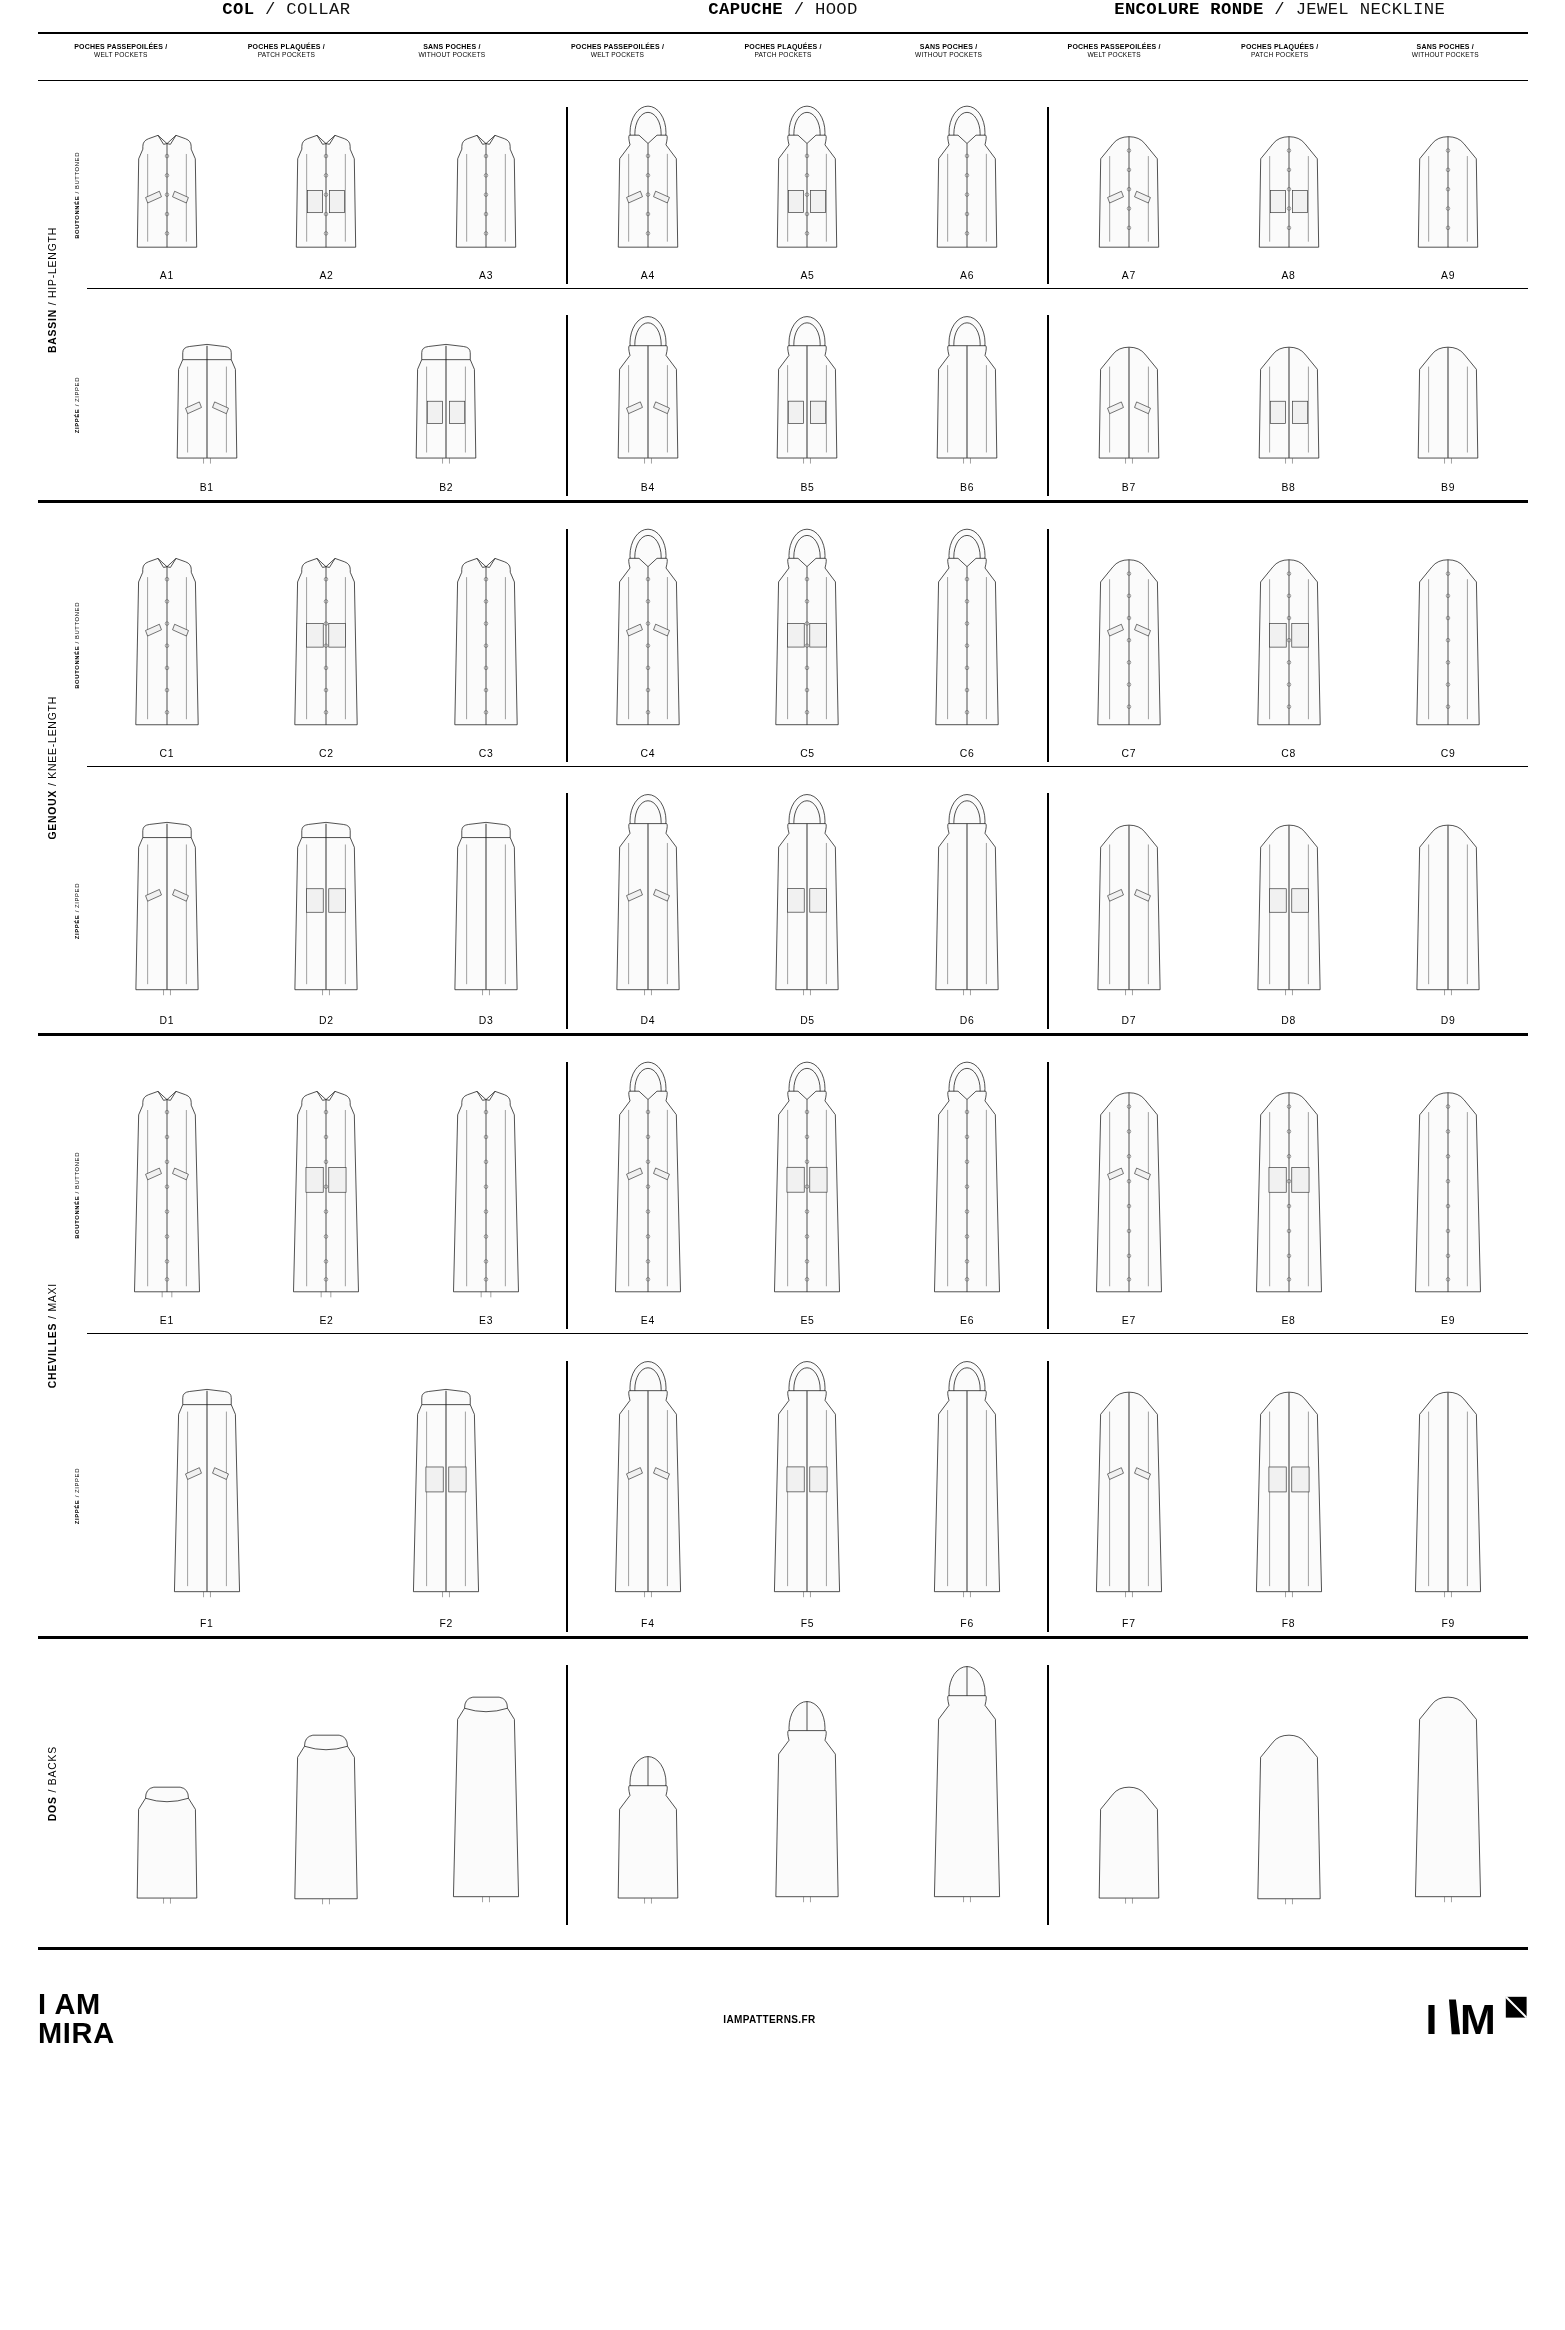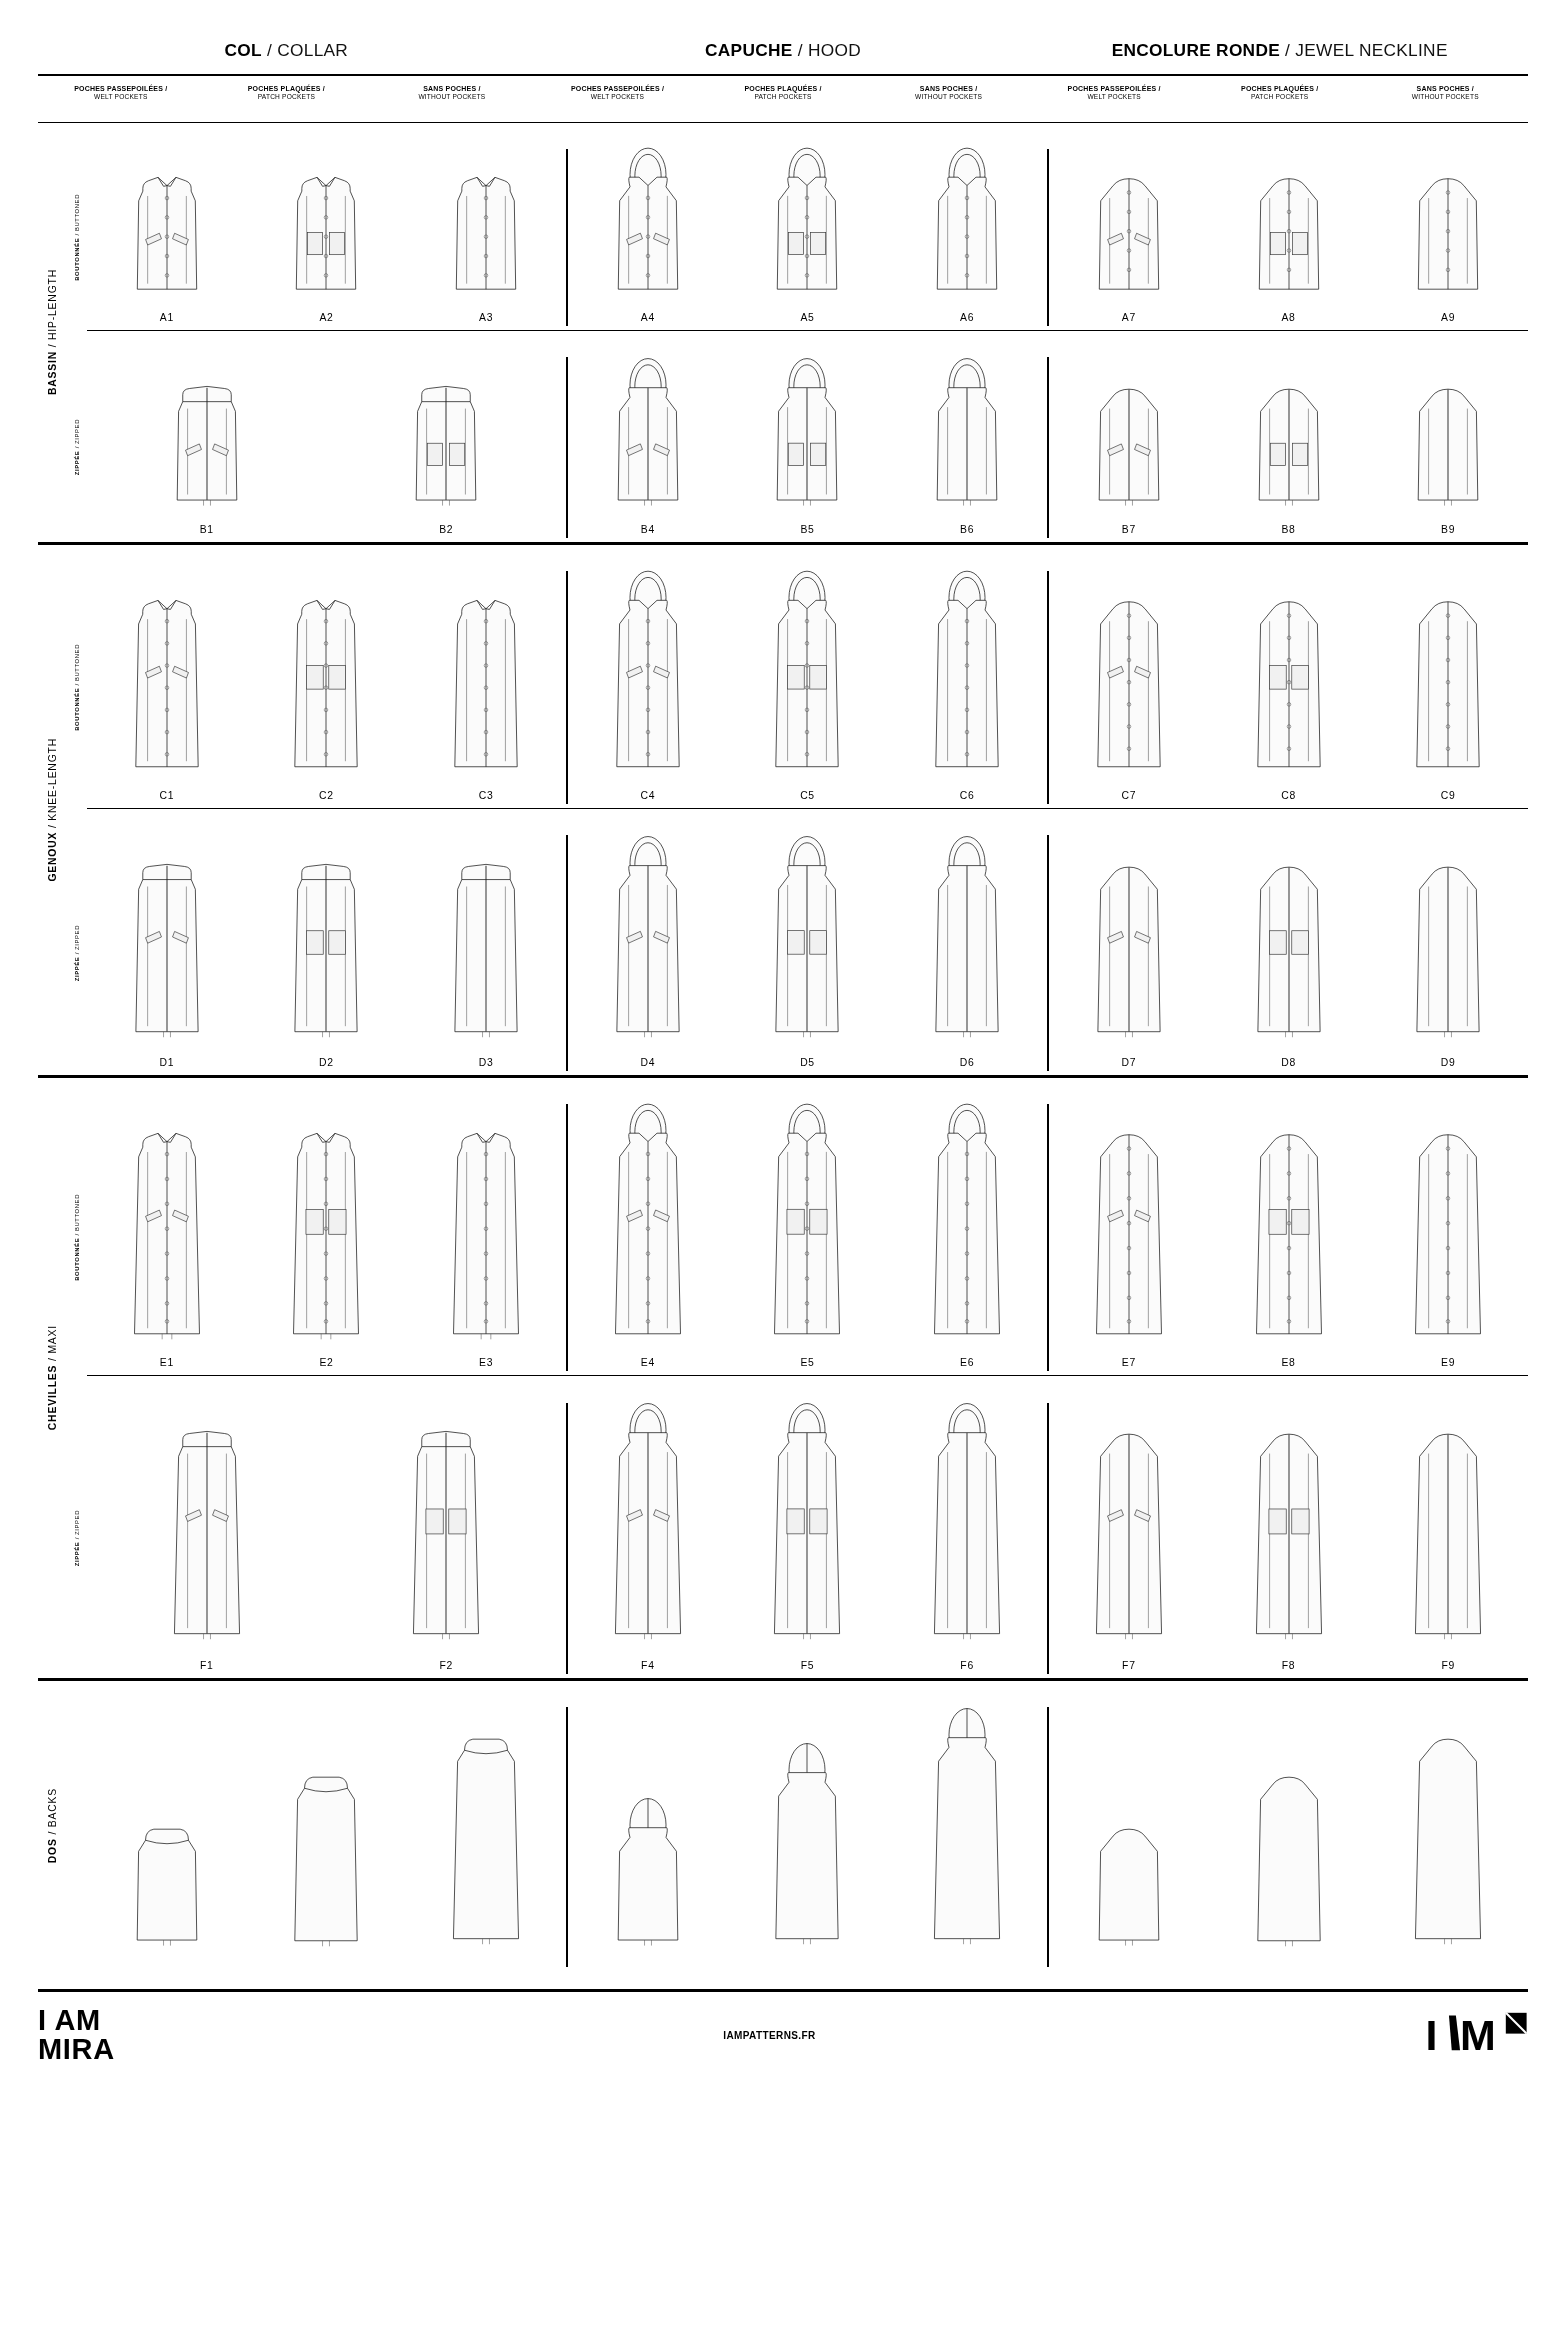--- a/index.html
+++ b/index.html
@@ -1,20 +1,20 @@
 <!DOCTYPE html>
 <html style="font-size:11px"><head>
 <meta charset="utf-8">
 <style>
   html,body{margin:0;padding:0;background:#ffffff;}
   body{width:1566px;height:2330px;font-family:"Liberation Sans",sans-serif;color:#000;position:relative;overflow:hidden;}
   .page{position:relative;width:1566px;height:2330px;box-sizing:border-box;padding:0 38px;}
 
   
-  .group-head{display:flex;margin-top:40px;}
+  .group-head{display:flex;font-family:Liberation Mono, monospace;}
   .group-head .grp{flex:1;text-align:center;font-size:17.3px;letter-spacing:0.3px;}
   .group-head .grp b{font-weight:bold;}
   .group-head .grp span{font-weight:normal;color:#111;}
 
   .rule{height:2.1px;background:#000;margin-top:12.5px;}
   .rule.thin{height:0.7px;background:#000;}
 
   
   .subhead{display:flex;padding:8.3px 0 7px 0;}
   .subhead .cell{flex:1;text-align:center;line-height:1.35;}
@@ -47,21 +47,21 @@
 
   svg{display:block;}
   .ln{fill:none;stroke:#1a1a1a;stroke-width:1.1;}
   .lnf{fill:#fbfbfb;stroke:#1a1a1a;stroke-width:1.1;}
   .lnt{fill:none;stroke:#555;stroke-width:.8;}
   .pk{fill:#f1f1f1;stroke:#3a3a3a;stroke-width:1;}
   .zip{fill:none;stroke:#444;stroke-width:1.6;}
 
   
   .footrule{height:2.8px;background:#000;margin-top:18px;}
-  .footer{display:flex;align-items:center;justify-content:space-between;padding-top:14px;}
+  .footer{display:flex;align-items:center;justify-content:space-between;padding-top:40px;}
   .brand{font-size:29px;font-weight:bold;line-height:1.02;letter-spacing:0.7px;}
   .site{font-size:10px;font-weight:bold;letter-spacing:0.4px;}
   .logo{width:104px;height:50px;}
 </style>
 </head>
 <body>
 
 <div class="page">
 
   <div class="group-head">

